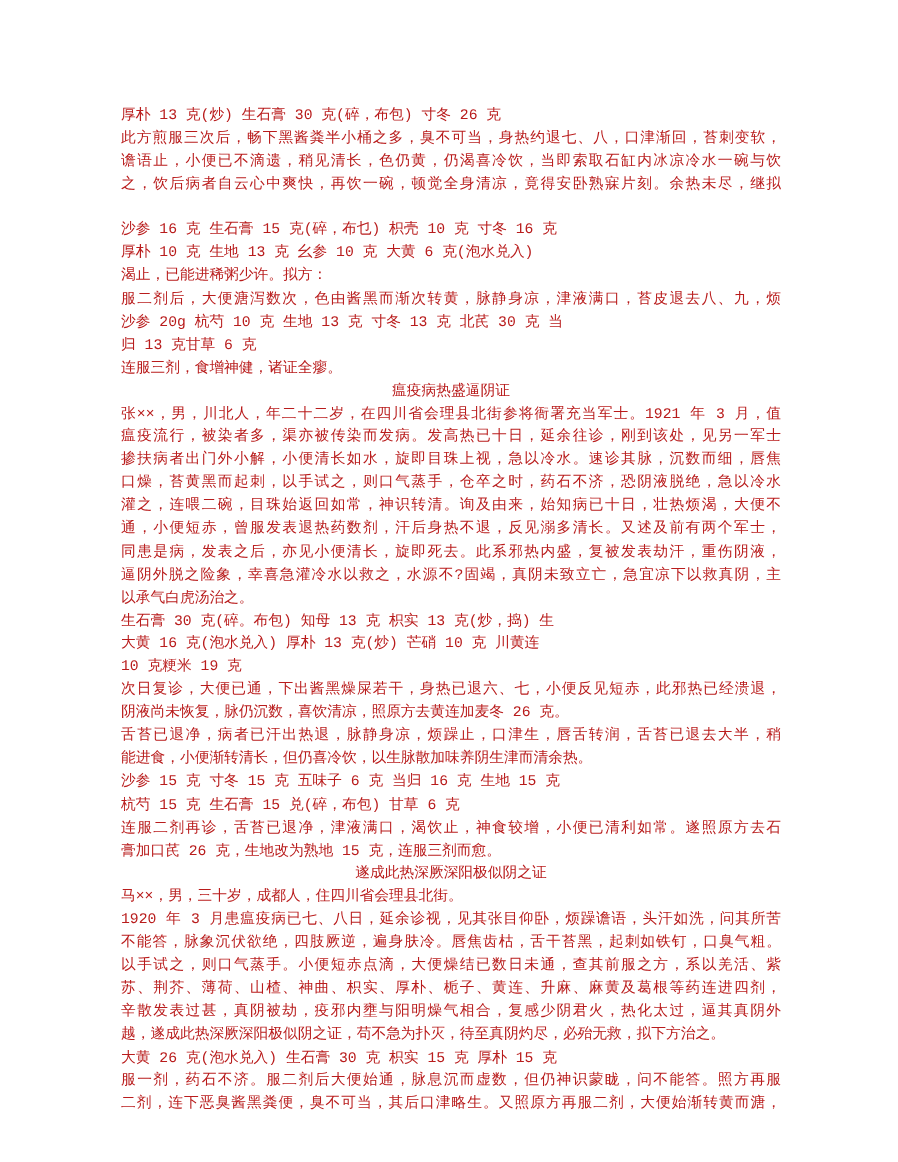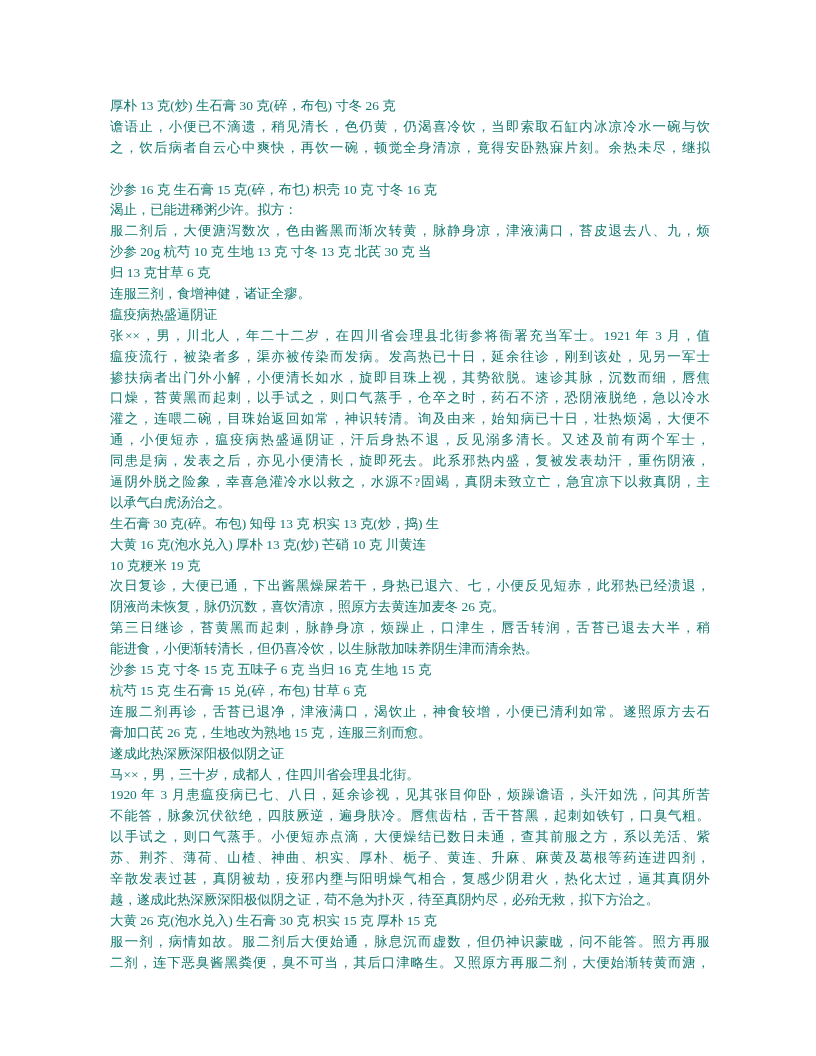--- a/index.html
+++ b/index.html
@@ -11,24 +11,24 @@
     width: 816px;
     height: 1056px;
     position: relative;
     overflow: hidden;
   }
   .page {
     position: absolute;
     left: 110px;
     top: 96px;
     width: 600px;
-    font-family: Liberation Serif, serif;
+    font-family: Liberation Mono, monospace;
     font-size: 13.4px;
     line-height: 20.9px;
-    color: #0f766e;
+    color: #b91c1c;
   }
   .line {
     white-space: nowrap;
     height: 20.9px;
     overflow: visible;
   }
   .para {
     text-align: justify;
     text-align-last: left;
   }
@@ -36,75 +36,77 @@
     display: block;
     white-space: nowrap;
     height: 20.9px;
     text-align: justify;
     text-align-last: justify;
   }
   .para .pline.last {
     text-align-last: left;
   }
   .blank { height: 20.9px; }
-  .heading { white-space: nowrap; }
+  .heading { white-space: nowrap; text-align: center; }
 </style>
 </head>
 <body>
 
 <div class="page">
 
   <div class="line">厚朴 13 克(炒) 生石膏 30 克(碎，布包) 寸冬 26 克</div>
 
   <div class="para">
+    <span class="pline">此方煎服三次后，畅下黑酱粪半小桶之多，臭不可当，身热约退七、八，口津渐回，苔刺变软，</span>
     <span class="pline">谵语止，小便已不滴遗，稍见清长，色仍黄，仍渴喜冷饮，当即索取石缸内冰凉冷水一碗与饮</span>
     <span class="pline">之，饮后病者自云心中爽快，再饮一碗，顿觉全身清凉，竟得安卧熟寐片刻。余热未尽，继拟</span>
   </div>
 
   <div class="blank"></div>
 
   <div class="line">沙参 16 克  生石膏 15 克(碎，布乜) 枳壳 10 克  寸冬 16 克</div>
+  <div class="line">厚朴 10 克  生地 13 克  幺参 10 克  大黄 6 克(泡水兑入)</div>
 
   <div class="para">
     <span class="pline last">渴止，已能进稀粥少许。拟方：</span>
     <span class="pline">服二剂后，大便溏泻数次，色由酱黑而渐次转黄，脉静身凉，津液满口，苔皮退去八、九，烦</span>
   </div>
 
   <div class="line">沙参 20g  杭芍 10 克  生地 13 克  寸冬 13 克  北芪 30 克  当</div>
   <div class="line">归 13 克甘草 6 克</div>
 
   <div class="para">
     <span class="pline last">连服三剂，食增神健，诸证全瘳。</span>
   </div>
 
   <div class="line heading">瘟疫病热盛逼阴证</div>
 
   <div class="para">
     <span class="pline">张××，男，川北人，年二十二岁，在四川省会理县北街参将衙署充当军士。1921 年 3 月，值</span>
     <span class="pline">瘟疫流行，被染者多，渠亦被传染而发病。发高热已十日，延余往诊，刚到该处，见另一军士</span>
-    <span class="pline">掺扶病者出门外小解，小便清长如水，旋即目珠上视，其势欲脱。速诊其脉，沉数而细，唇焦</span>
+    <span class="pline">掺扶病者出门外小解，小便清长如水，旋即目珠上视，急以冷水。速诊其脉，沉数而细，唇焦</span>
     <span class="pline">口燥，苔黄黑而起刺，以手试之，则口气蒸手，仓卒之时，药石不济，恐阴液脱绝，急以冷水</span>
     <span class="pline">灌之，连喂二碗，目珠始返回如常，神识转清。询及由来，始知病已十日，壮热烦渴，大便不</span>
-    <span class="pline">通，小便短赤，瘟疫病热盛逼阴证，汗后身热不退，反见溺多清长。又述及前有两个军士，</span>
+    <span class="pline">通，小便短赤，曾服发表退热药数剂，汗后身热不退，反见溺多清长。又述及前有两个军士，</span>
     <span class="pline">同患是病，发表之后，亦见小便清长，旋即死去。此系邪热内盛，复被发表劫汗，重伤阴液，</span>
     <span class="pline">逼阴外脱之险象，幸喜急灌冷水以救之，水源不?固竭，真阴未致立亡，急宜凉下以救真阴，主</span>
     <span class="pline last">以承气白虎汤治之。</span>
   </div>
 
   <div class="line">生石膏 30 克(碎。布包) 知母 13 克  枳实 13 克(炒，捣) 生</div>
   <div class="line">大黄 16 克(泡水兑入) 厚朴 13 克(炒) 芒硝 10 克  川黄连</div>
   <div class="line">10 克粳米 19 克</div>
 
   <div class="para">
     <span class="pline">次日复诊，大便已通，下出酱黑燥屎若干，身热已退六、七，小便反见短赤，此邪热已经溃退，</span>
     <span class="pline last">阴液尚未恢复，脉仍沉数，喜饮清凉，照原方去黄连加麦冬 26 克。</span>
   </div>
 
   <div class="para">
-    <span class="pline">第三日继诊，苔黄黑而起刺，脉静身凉，烦躁止，口津生，唇舌转润，舌苔已退去大半，稍</span>
+    <span class="pline">舌苔已退净，病者已汗出热退，脉静身凉，烦躁止，口津生，唇舌转润，舌苔已退去大半，稍</span>
     <span class="pline last">能进食，小便渐转清长，但仍喜冷饮，以生脉散加味养阴生津而清余热。</span>
   </div>
 
   <div class="line">沙参 15 克  寸冬 15 克  五味子 6 克  当归 16 克  生地 15 克</div>
   <div class="line">杭芍 15 克  生石膏 15 兑(碎，布包) 甘草 6 克</div>
 
   <div class="para">
     <span class="pline">连服二剂再诊，舌苔已退净，津液满口，渴饮止，神食较增，小便已清利如常。遂照原方去石</span>
     <span class="pline last">膏加口芪 26 克，生地改为熟地 15 克，连服三剂而愈。</span>
   </div>
@@ -120,17 +122,17 @@
     <span class="pline">不能答，脉象沉伏欲绝，四肢厥逆，遍身肤冷。唇焦齿枯，舌干苔黑，起刺如铁钉，口臭气粗。</span>
     <span class="pline">以手试之，则口气蒸手。小便短赤点滴，大便燥结已数日未通，查其前服之方，系以羌活、紫</span>
     <span class="pline">苏、荆芥、薄荷、山楂、神曲、枳实、厚朴、栀子、黄连、升麻、麻黄及葛根等药连进四剂，</span>
     <span class="pline">辛散发表过甚，真阴被劫，疫邪内壅与阳明燥气相合，复感少阴君火，热化太过，逼其真阴外</span>
     <span class="pline last">越，遂成此热深厥深阳极似阴之证，苟不急为扑灭，待至真阴灼尽，必殆无救，拟下方治之。</span>
   </div>
 
   <div class="line">大黄 26 克(泡水兑入) 生石膏 30 克  枳实 15 克  厚朴 15 克</div>
 
   <div class="para">
-    <span class="pline">服一剂，病情如故。服二剂后大便始通，脉息沉而虚数，但仍神识蒙眬，问不能答。照方再服</span>
+    <span class="pline">服一剂，药石不济。服二剂后大便始通，脉息沉而虚数，但仍神识蒙眬，问不能答。照方再服</span>
     <span class="pline">二剂，连下恶臭酱黑粪便，臭不可当，其后口津略生。又照原方再服二剂，大便始渐转黄而溏，</span>
 
   </div>
 </div>
 
 </body></html>

